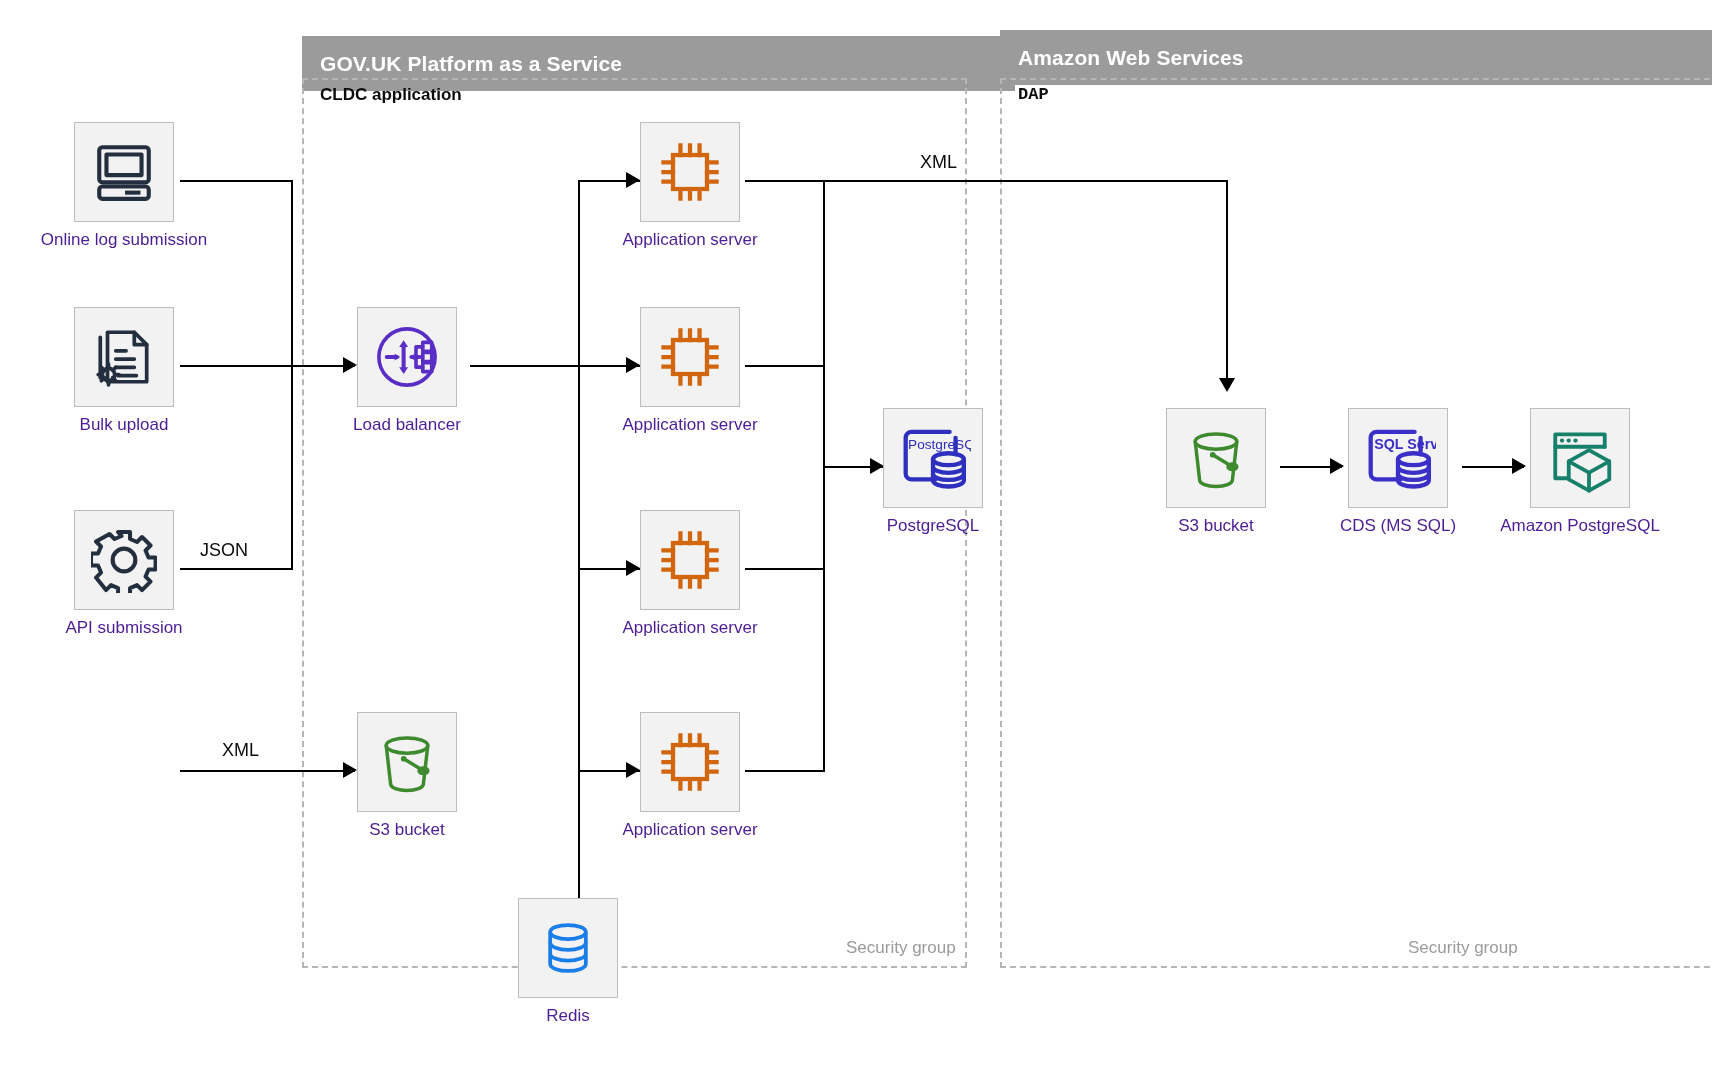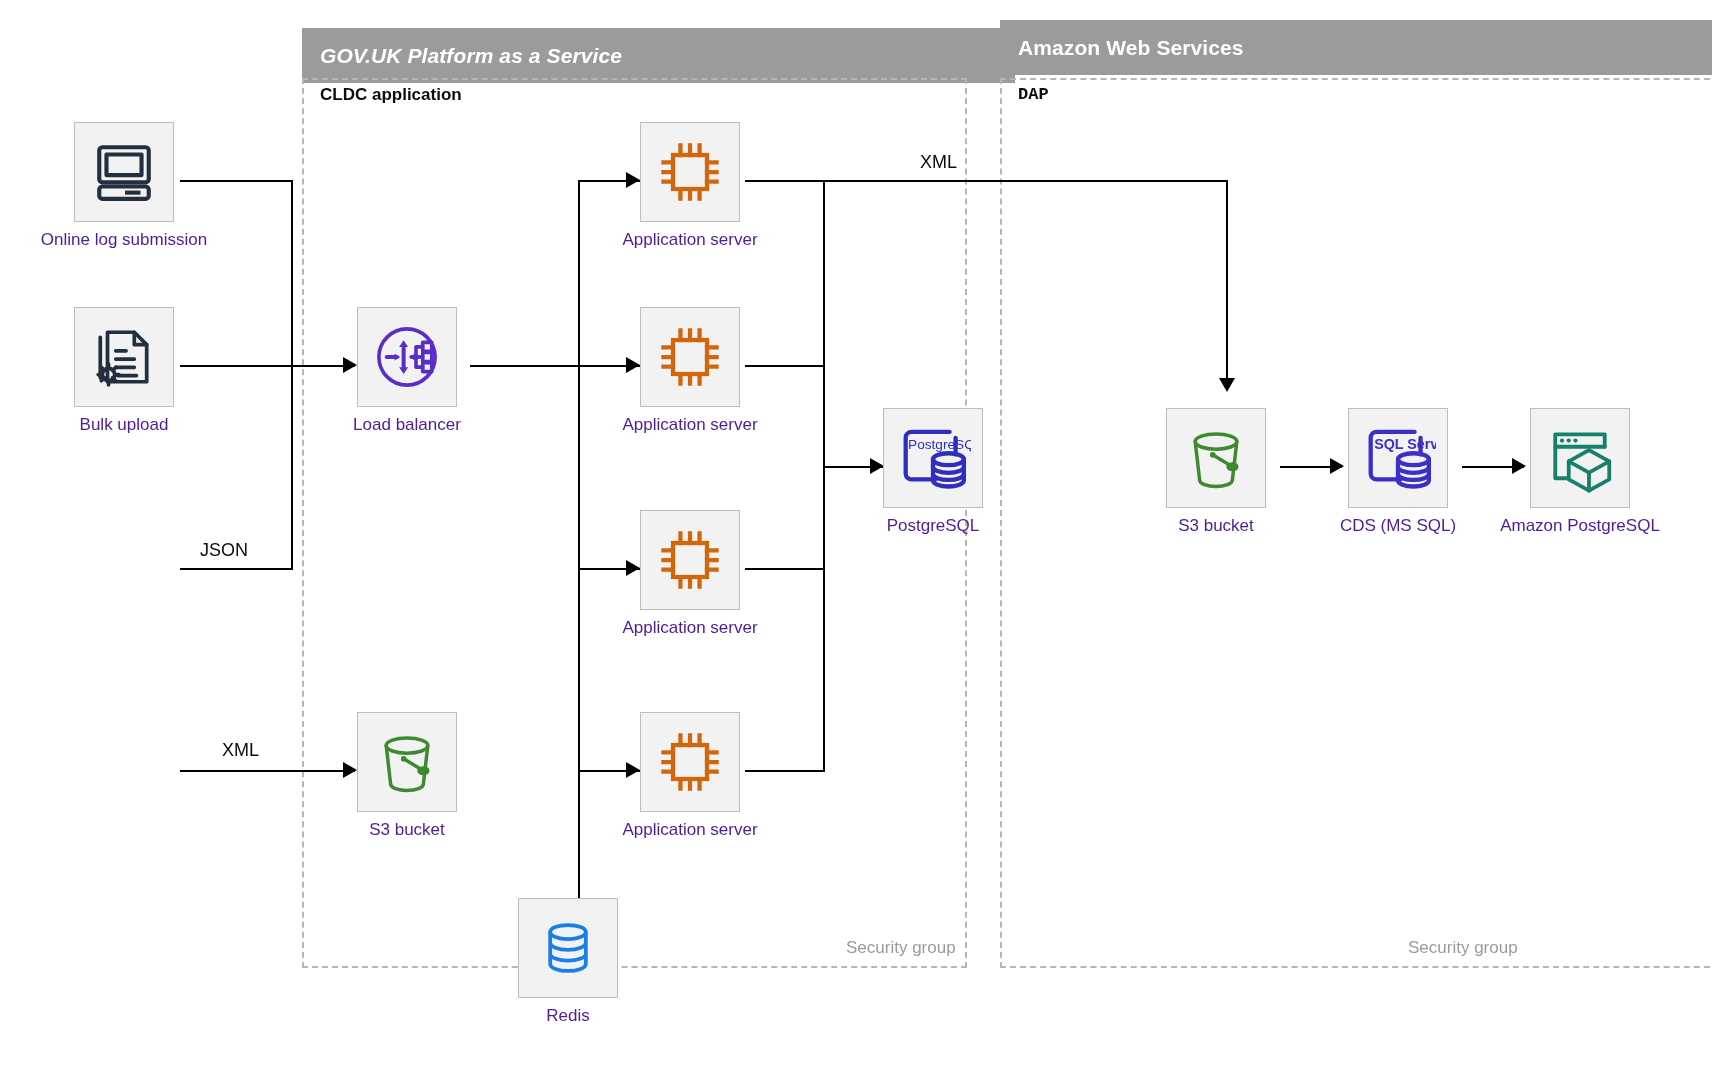--- a/index.html
+++ b/index.html
@@ -32,28 +32,28 @@
   .arw-r{border-top:8px solid transparent;border-bottom:8px solid transparent;border-left:14px solid #000;}
   .arw-d{border-left:8px solid transparent;border-right:8px solid transparent;border-top:14px solid #000;}
   .edge-lbl{position:absolute;font-size:18px;color:#0b0c0c;white-space:nowrap;}
   svg{display:block;}
 </style>
 </head>
 <body>
 
 <div class="stage">
 
-  <div class="grp-header" style="left:302px;top:28px;width:713px;height:55px;font-style:italic;">
+  <div class="grp-header" style="left:302px;top:36px;width:713px;height:55px;">
     <span>GOV.UK Platform as a Service</span>
   </div>
   <div class="sec-box" style="left:302px;top:78px;width:665px;height:890px;"></div>
   <div class="inner-title" style="left:320px;top:85px;">CLDC application</div>
   <div class="sec-label" style="left:846px;top:938px;">Security group</div>
 
-  <div class="grp-header" style="left:1000px;top:20px;width:712px;height:55px;">
+  <div class="grp-header" style="left:1000px;top:30px;width:712px;height:55px;">
     <span>Amazon Web Services</span>
   </div>
   <div class="sec-box" style="left:1000px;top:78px;width:730px;height:890px;"></div>
   <div class="inner-title" style="left:1018px;top:85px;font-family:Liberation Mono, monospace;">DAP</div>
   <div class="sec-label" style="left:1408px;top:938px;">Security group</div>
 
   <div class="ln h" style="left:180px;top:180px;width:113px;"></div>
   <div class="ln v" style="left:291px;top:180px;height:185px;"></div>
 
   <div class="ln h" style="left:180px;top:365px;width:175px;"></div>
@@ -121,20 +121,31 @@
           <path d="M9 13 V52"></path>
           <path d="M24 26 H34 M24 34 H42 M24 42 H42 M26 50 H44"></path>
           <circle cx="17" cy="49" r="6"></circle>
           <path d="M17 39 v4 M17 55 v4 M7 49 h4 M23 49 h4 M10 42 l3 3 M21 52 l3 3 M24 42 l-3 3 M13 52 l-3 3"></path>
         </svg>
       </span>
     </div>
     <div class="cap">Bulk upload</div>
   </div>
 
+  <div class="node" style="left:74px;top:510px;">
+    <div class="tile">
+      <span>
+        <svg width="66" height="66" viewBox="0 0 64 64" fill="none" stroke="#232f3e" stroke-width="4" stroke-linejoin="round">
+          <circle cx="32" cy="32" r="11"></circle>
+          <path d="M26 4 h12 v7 l7 3 5-5 8.5 8.5 -5 5 3 7 h7 v12 h-7 l-3 7 5 5 -8.5 8.5 -5-5 -7 3 v7 h-12 v-7 l-7-3 -5 5 L4 49.5 l5-5 -3-7 H-1 v-12 h7 l3-7 -5-5 L17.5 6 l5 5 7-3 z" transform="translate(1,1) scale(0.97)"></path>
+        </svg>
+      </span>
+    </div>
+    <div class="cap">API submission</div>
+  </div>
 
 
   <div class="node" style="left:357px;top:307px;">
     <div class="tile">
       <span>
         <svg width="72" height="72" viewBox="0 0 64 64" fill="none" stroke="#5a2ec6" stroke-width="3.2" stroke-linejoin="round" stroke-linecap="round">
           <circle cx="32" cy="32" r="25"></circle>
           <path d="M14 32 h9" stroke-width="3.6"></path>
           <path d="M26 32 l-5-3 v6 z" fill="#5a2ec6" stroke="none"></path>
           <path d="M29 22 v20" stroke-width="3.6"></path>

